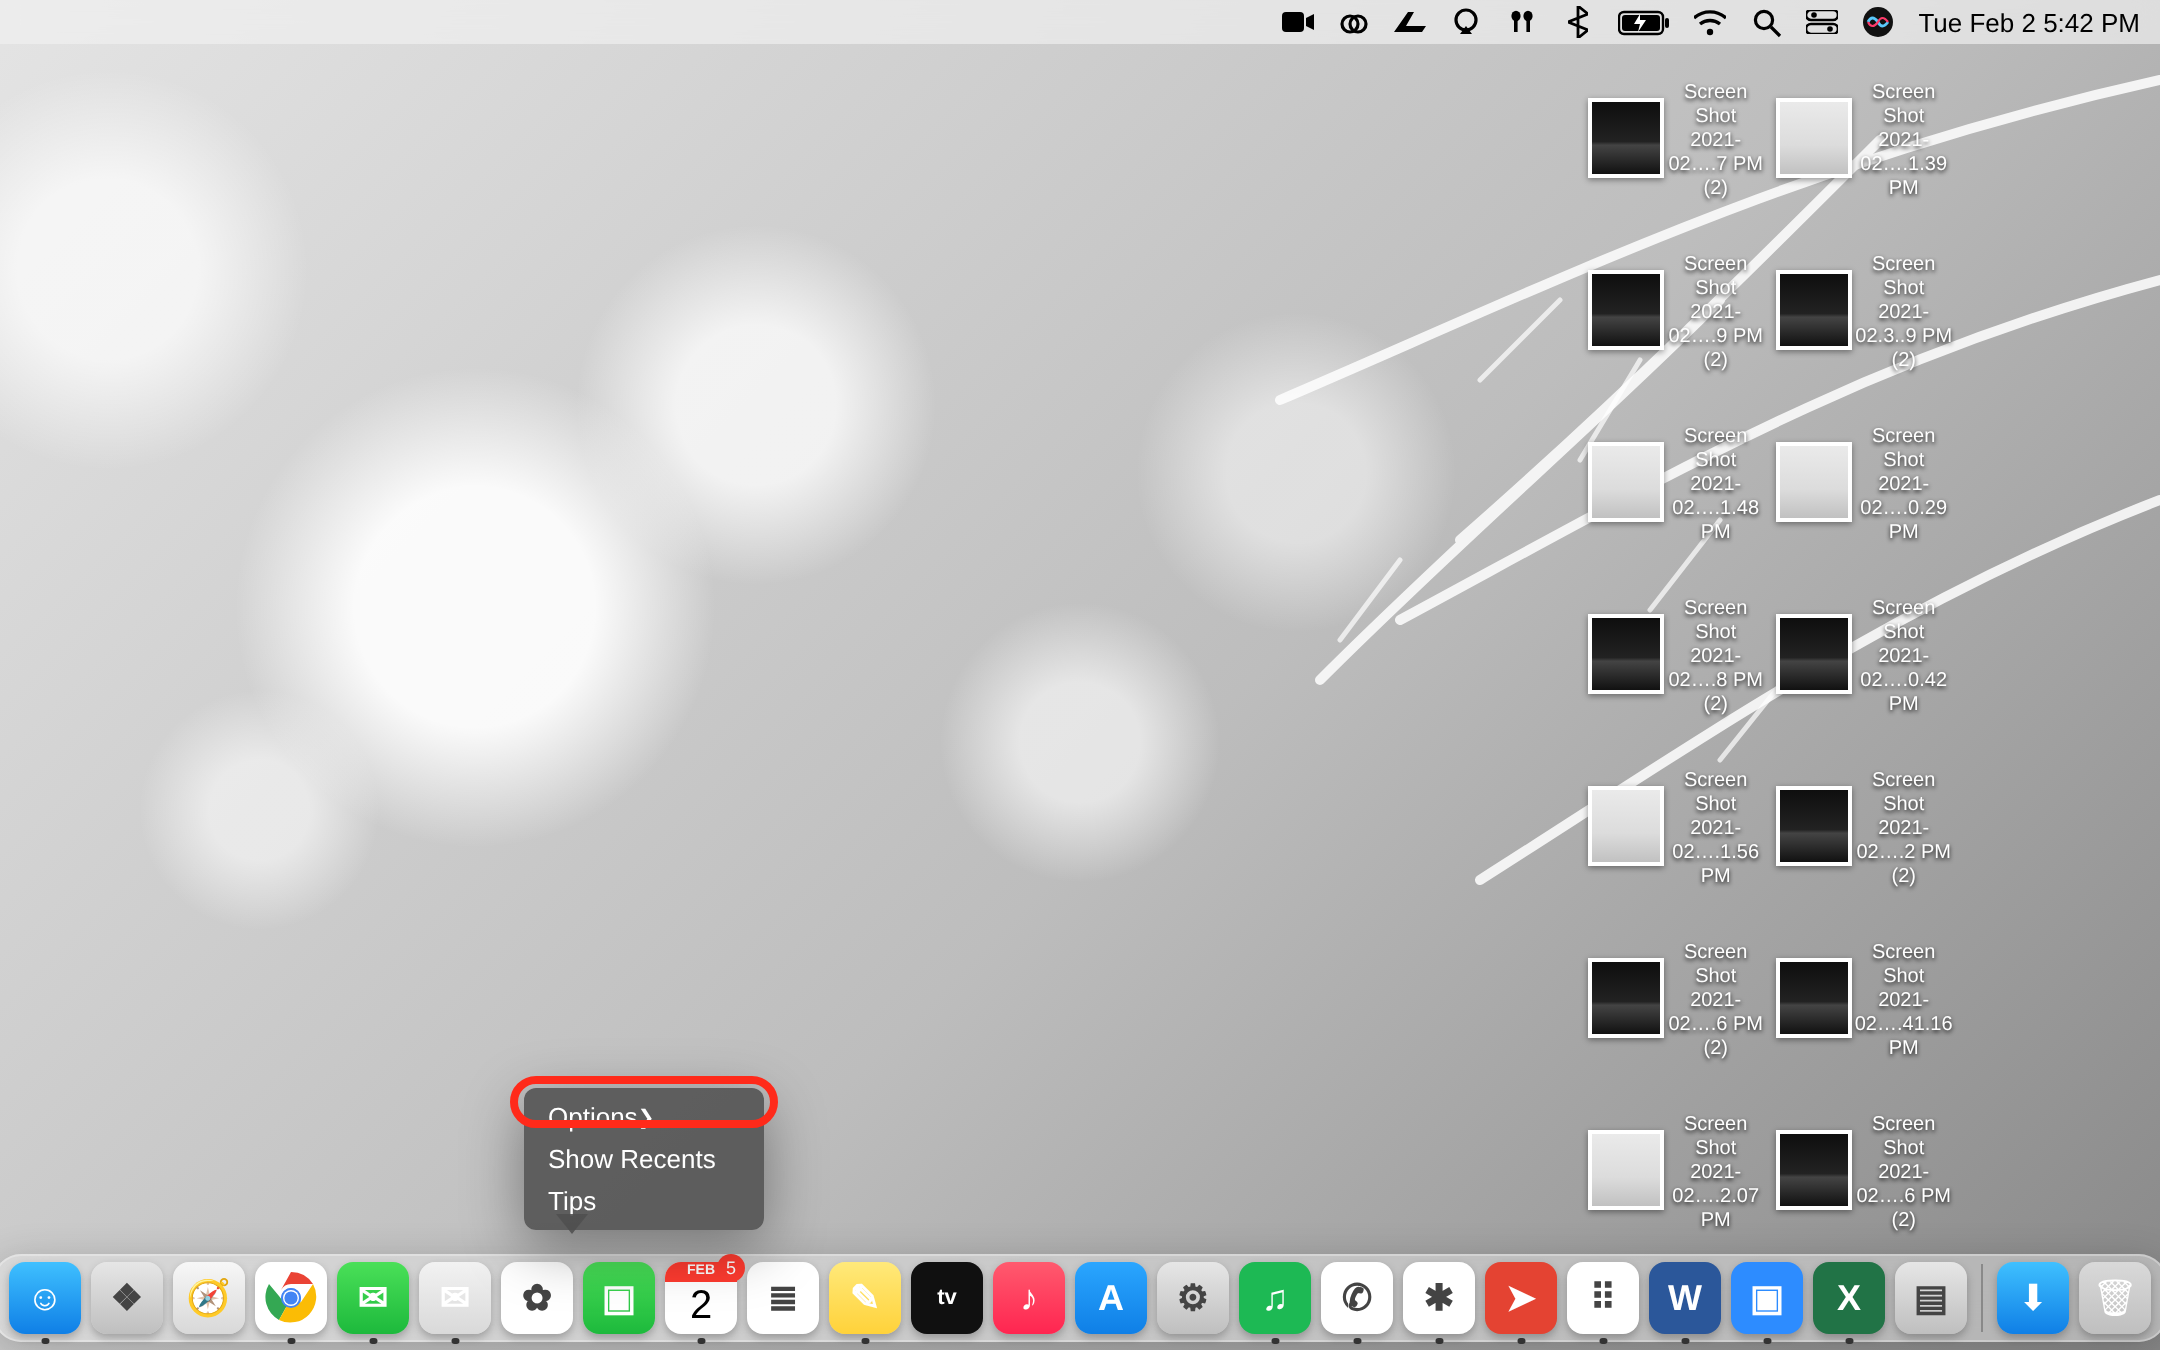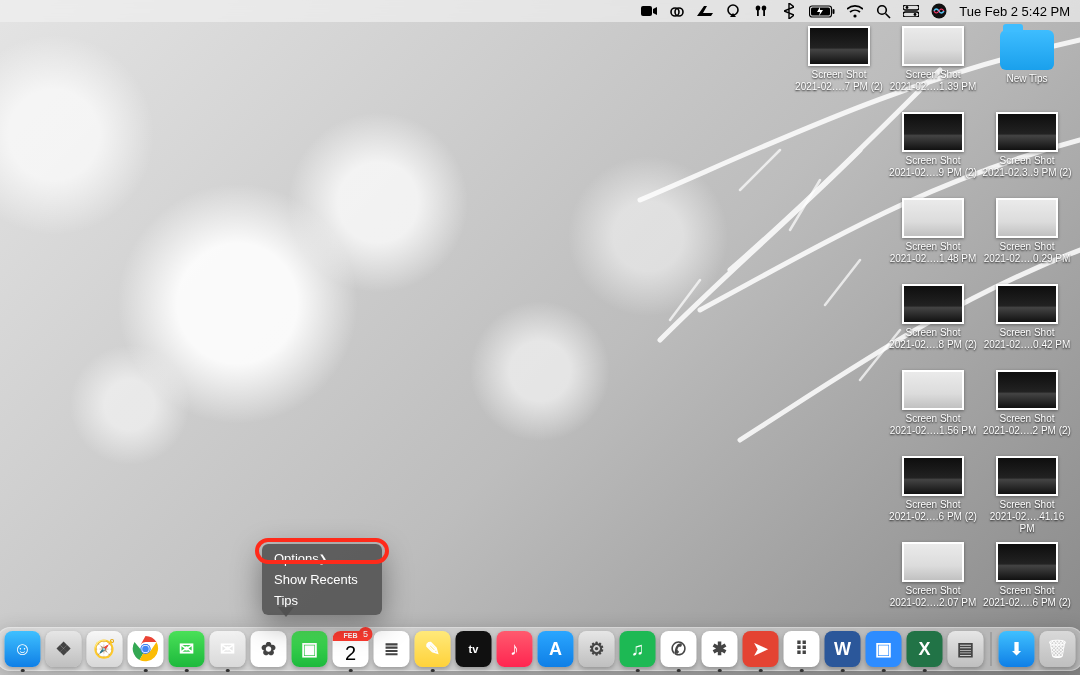--- a/index.html
+++ b/index.html
@@ -41,21 +41,21 @@
   .menubar .right .clock { font-size: 13px; }
 
   
   .desktop-icons {
     position: absolute; top: 26px; right: 8px; width: 280px;
     display: grid; grid-template-columns: repeat(3, 90px); justify-content: end;
     grid-auto-rows: 86px; gap: 0 4px;
     z-index: 2;
   }
   .dicon {
-    display: flex; flex-direction: column; align-items: center;
+    display: flex; flex-direction: row; align-items: center;
     color: #fff; text-shadow: 0 1px 2px rgba(0,0,0,0.9);
     font-size: 10px; line-height: 12px; text-align: center;
     cursor: default;
   }
   .dicon .thumb {
     width: 62px; height: 40px; border: 2px solid #fff; background:#1a1a1a;
     box-shadow: 0 1px 3px rgba(0,0,0,0.4);
     display:flex; align-items:flex-end; justify-content:center;
     background: linear-gradient(180deg,#0e0e0e 0%,#222 55%,#444 60%,#111 100%);
   }
@@ -213,24 +213,20 @@
 
 <div class="desktop-icons" id="desktop-icons">
     <div class="dicon">
       <div class="thumb"></div>
       <div class="label">Screen Shot<br>2021-02….7 PM (2)</div>
     </div>
     <div class="dicon">
       <div class="thumb light"></div>
       <div class="label">Screen Shot<br>2021-02….1.39 PM</div>
     </div>
-    <div class="dicon">
-      <div class="folder"></div>
-      <div class="label">New Tips</div>
-    </div>
     <div></div>
     <div class="dicon">
       <div class="thumb"></div>
       <div class="label">Screen Shot<br>2021-02….9 PM (2)</div>
     </div>
     <div class="dicon">
       <div class="thumb"></div>
       <div class="label">Screen Shot<br>2021-02.3..9 PM (2)</div>
     </div>
     <div></div>

